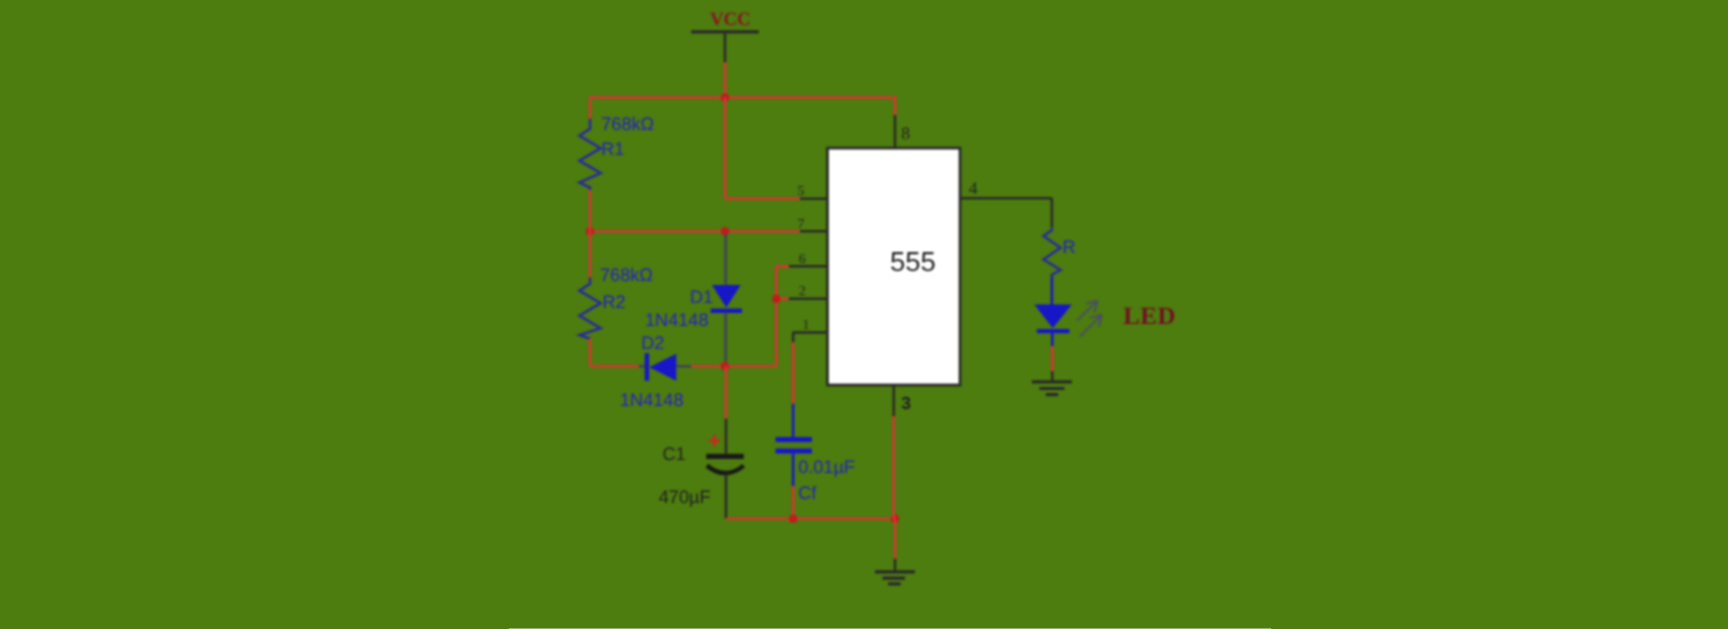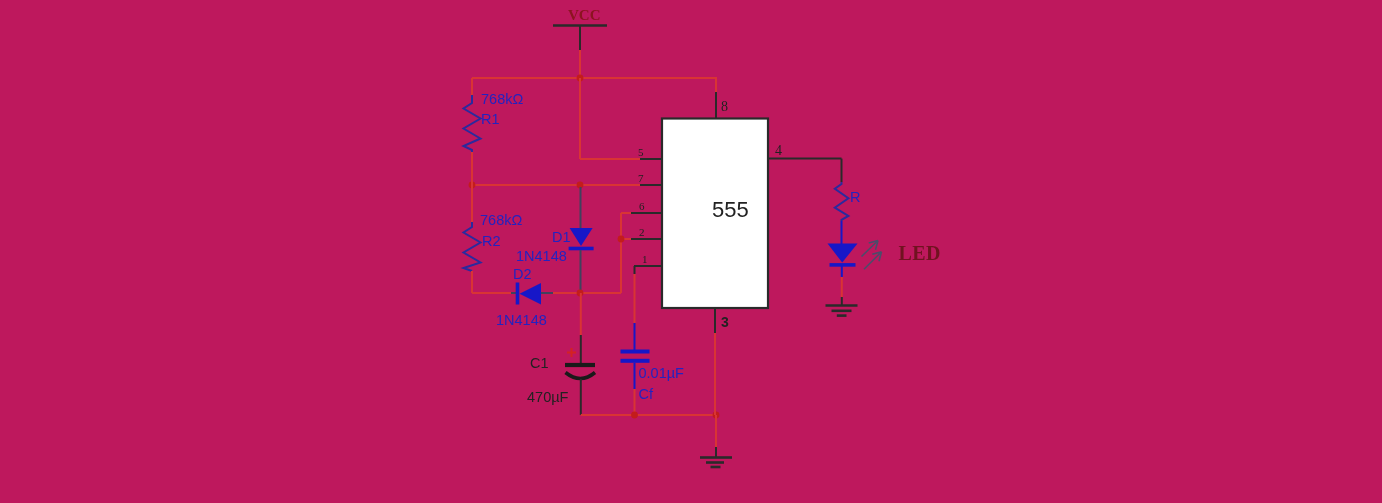--- a/index.html
+++ b/index.html
@@ -1,16 +1,16 @@
 <!DOCTYPE html>
 <html><head>
 <meta charset="utf-8">
 <style>
 html,body{margin:0;padding:0;background:#ffffff;}
-#c{position:relative;width:1382px;height:503px;background:#be185d;overflow:hidden;}
+#c{position:relative;width:1382px;height:503px;background:#4d7c0f;overflow:hidden;}
 svg{position:absolute;left:0;top:0;filter:blur(0.75px);}
 text{font-family:"Liberation Sans",sans-serif;}
 .serif{font-family:"Liberation Serif",serif;}
 .blue{fill:#2323c0;}
 .blk{fill:#222222;}
 </style>
 </head>
 <body>
 <div id="c">
 <svg width="1382" height="503" viewBox="0 0 1382 503">

